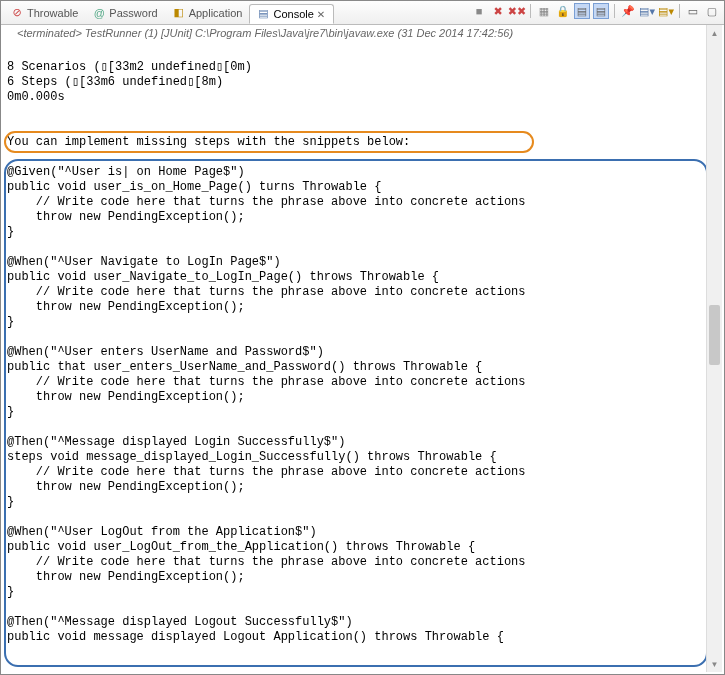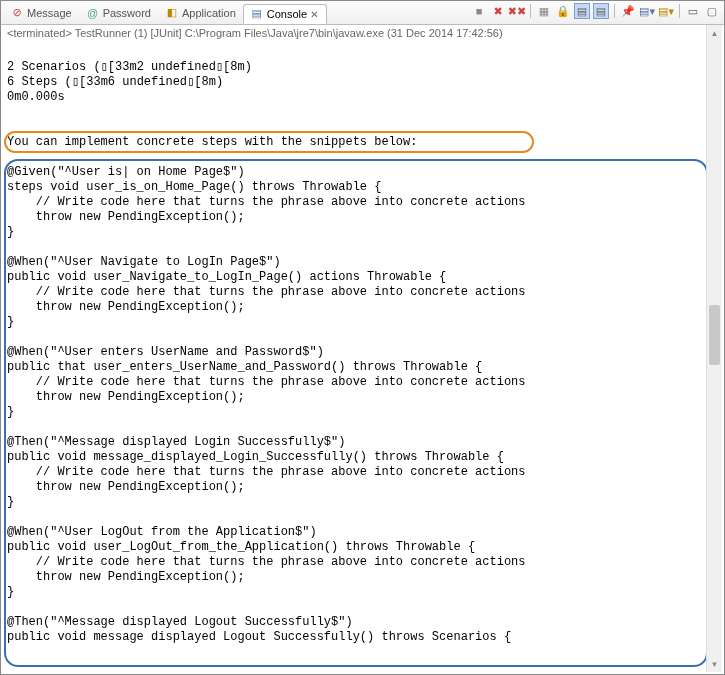--- a/index.html
+++ b/index.html
@@ -50,22 +50,23 @@
     display: flex; align-items: center; justify-content: center;
     font-size: 11px; color: #666;
     border: 1px solid transparent;
   }
   .tb-icon.boxed {
     background: #c5d8f5;
     border: 1px solid #7a9fd4;
   }
   .status-line {
     font-size: 11px; color: #666;
-    padding: 2px 6px;
+    padding: 2px 16px;
     font-family: Tahoma, sans-serif;
+    font-style: italic;
   }
   .console-area {
     position: relative;
     font-family: "Courier New", monospace;
     font-size: 12px; line-height: 15px;
     padding: 4px 6px;
     white-space: pre;
     color: #000;
     height: 630px; overflow: hidden;
   }
@@ -95,21 +96,21 @@
     top: 280px; height: 60px;
     background: #c8c8c8; border-radius: 2px;
   }
 </style>
 </head>
 <body>
 
 <div class="tab-bar">
   <div class="tab">
     <span class="tab-icon" style="color:#c44">⊘</span>
-    <span>Message</span>
+    <span>Throwable</span>
   </div>
   <div class="tab">
     <span class="tab-icon" style="color:#5a8">@</span>
     <span>Password</span>
   </div>
   <div class="tab">
     <span class="tab-icon" style="color:#b80">◧</span>
     <span>Application</span>
   </div>
   <div class="tab active">
@@ -132,59 +133,59 @@
     <span class="tb-icon" style="color:#b80">▤▾</span>
     <span style="border-left:1px solid #bbb;height:14px;margin:0 2px"></span>
     <span class="tb-icon">▭</span>
     <span class="tb-icon">▢</span>
   </div>
 </div>
 
 <div class="status-line">&lt;terminated&gt; TestRunner (1) [JUnit] C:\Program Files\Java\jre7\bin\javaw.exe (31 Dec 2014 17:42:56)</div>
 
 <div class="console-area">
-<span>2 Scenarios (▯[33m2 undefined▯[8m)</span>
+<span>8 Scenarios (▯[33m2 undefined▯[0m)</span>
 <span>6 Steps (▯[33m6 undefined▯[8m)</span>
 <span>0m0.000s</span>
 
 
-<span>You can implement concrete steps with the snippets below:</span>
+<span>You can implement missing steps with the snippets below:</span>
 
 <span>@Given("^User is| on Home Page$")</span>
-<span>steps void user_is_on_Home_Page() throws Throwable {</span>
+<span>public void user_is_on_Home_Page() turns Throwable {</span>
 <span>    // Write code here that turns the phrase above into concrete actions</span>
 <span>    throw new PendingException();</span>
 <span>}</span>
 
 <span>@When("^User Navigate to LogIn Page$")</span>
-<span>public void user_Navigate_to_LogIn_Page() actions Throwable {</span>
+<span>public void user_Navigate_to_LogIn_Page() throws Throwable {</span>
 <span>    // Write code here that turns the phrase above into concrete actions</span>
 <span>    throw new PendingException();</span>
 <span>}</span>
 
 <span>@When("^User enters UserName and Password$")</span>
 <span>public that user_enters_UserName_and_Password() throws Throwable {</span>
 <span>    // Write code here that turns the phrase above into concrete actions</span>
 <span>    throw new PendingException();</span>
 <span>}</span>
 
 <span>@Then("^Message displayed Login Successfully$")</span>
-<span>public void message_displayed_Login_Successfully() throws Throwable {</span>
+<span>steps void message_displayed_Login_Successfully() throws Throwable {</span>
 <span>    // Write code here that turns the phrase above into concrete actions</span>
 <span>    throw new PendingException();</span>
 <span>}</span>
 
 <span>@When("^User LogOut from the Application$")</span>
 <span>public void user_LogOut_from_the_Application() throws Throwable {</span>
 <span>    // Write code here that turns the phrase above into concrete actions</span>
 <span>    throw new PendingException();</span>
 <span>}</span>
 
 <span>@Then("^Message displayed Logout Successfully$")</span>
-<span>public void message displayed Logout Successfully() throws Scenarios {</span>
+<span>public void message displayed Logout Application() throws Throwable {</span>
 </div>
 
 <div class="orange-box" style="left:3px; top:130px; width:530px; height:22px;"></div>
 <div class="blue-box" style="left:3px; top:158px; width:704px; height:508px;"></div>
 
 <div class="scrollbar">
   <div class="scroll-up">▲</div>
   <div class="scroll-thumb"></div>
   <div class="scroll-down" style="position:absolute;bottom:0;width:100%">▼</div>
 </div>

